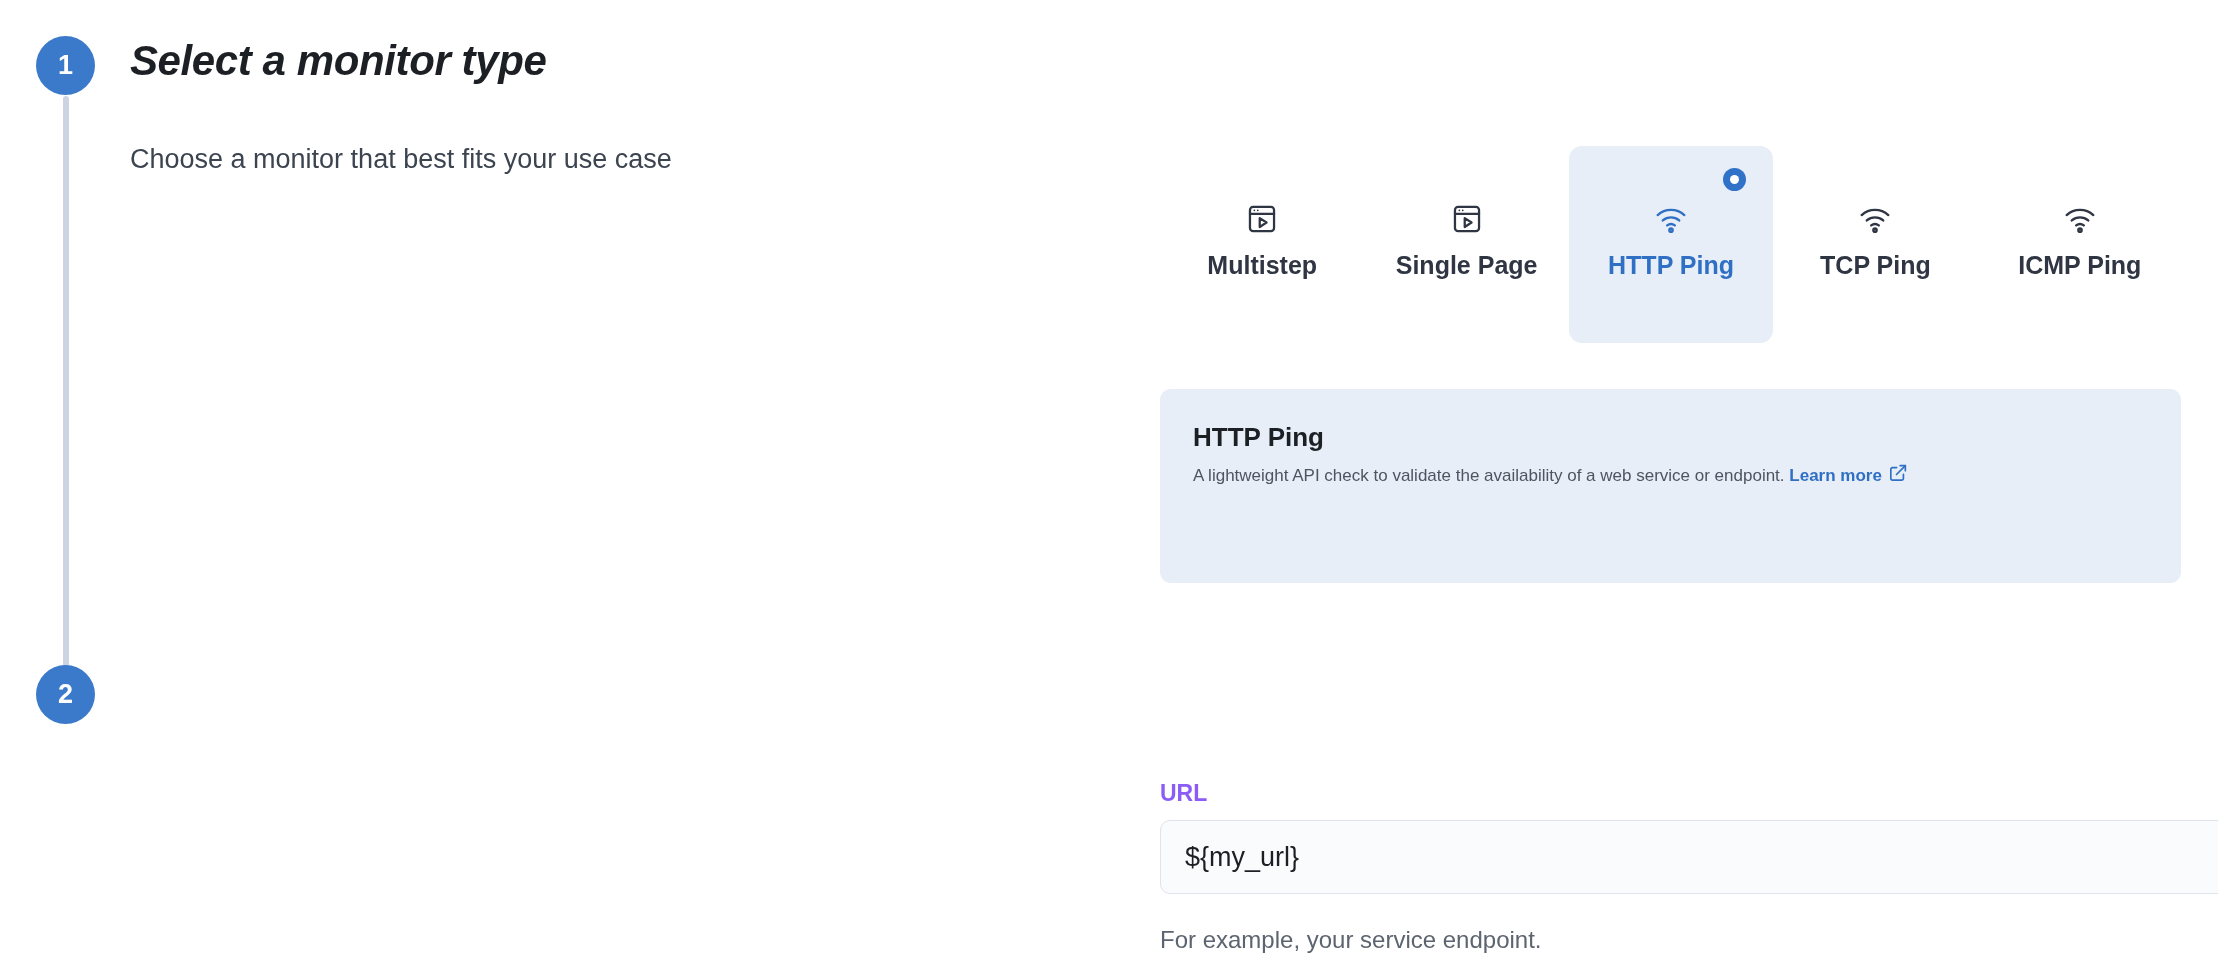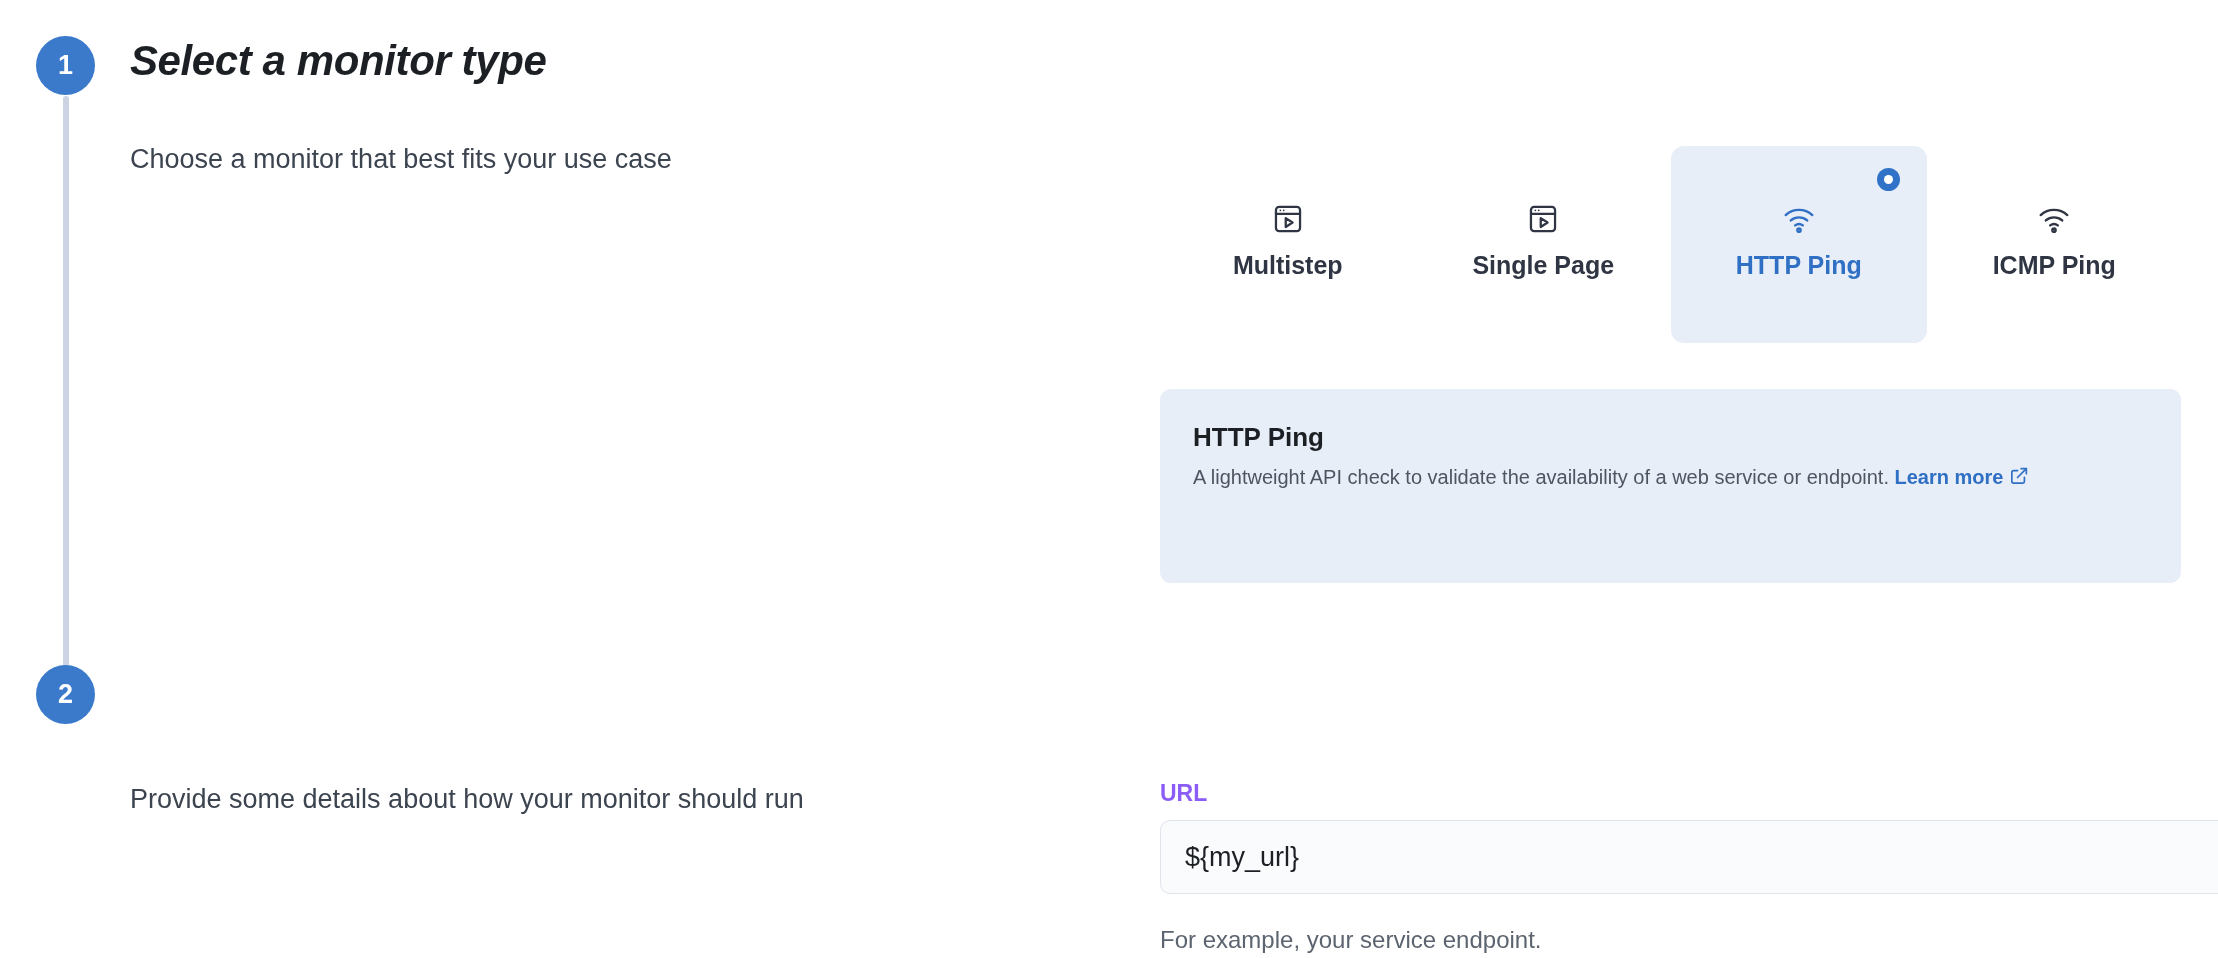--- a/index.html
+++ b/index.html
@@ -148,21 +148,21 @@
     padding: 32px 33px 0 33px;
   }
   .info-title {
     font-size: 26px;
     font-weight: 700;
     color: #1c2025;
     line-height: 1.25;
   }
   .info-body {
     margin-top: 9px;
-    font-size: 20px;
+    font-size: 17px;
     font-weight: 400;
     color: #4d5562;
     line-height: 1.45;
     max-width: 952px;
   }
   .learn-link {
     color: #2f6fc4;
     font-weight: 700;
     text-decoration: none;
     white-space: nowrap;
@@ -217,21 +217,20 @@
 
   <div class="step-badge s1">
     <span>1</span>
   </div>
   <h1 class="sec-title t1">Select a monitor type</h1>
   <p class="sec-sub u1">Choose a monitor that best fits your use case</p>
 
   <div class="step-badge s2">
     <span>2</span>
   </div>
-  <p class="sec-sub u2">Provide some details about how your monitor should run</p>
 
   <div class="type-row">
 
     <div class="type-card">
       <span class="card-icon">
         <svg viewBox="0 0 24 24" fill="none" stroke="currentColor" stroke-width="1.6" stroke-linecap="round" stroke-linejoin="round">
           <rect x="3.5" y="3.5" width="17" height="17" rx="2.2"></rect>
           <line x1="3.5" y1="8.3" x2="20.5" y2="8.3"></line>
           <circle cx="6.6" cy="5.9" r="0.62" fill="currentColor" stroke="none"></circle>
           <circle cx="9.0" cy="5.9" r="0.62" fill="currentColor" stroke="none"></circle>
@@ -260,20 +259,31 @@
         <svg viewBox="0 0 24 24" fill="none" stroke="currentColor" stroke-width="1.7" stroke-linecap="round" stroke-linejoin="round">
           <path d="M2.6 9.2 A14 14 0 0 1 21.4 9.2"></path>
           <path d="M6.2 13.0 A9 9 0 0 1 17.8 13.0"></path>
           <path d="M9.3 16.5 A4.4 4.4 0 0 1 14.7 16.5"></path>
           <circle cx="12" cy="19.9" r="1.15"></circle>
         </svg>
       </span>
       <span class="card-label">HTTP Ping</span>
     </div>
 
+    <div class="type-card">
+      <span class="card-icon">
+        <svg viewBox="0 0 24 24" fill="none" stroke="currentColor" stroke-width="1.7" stroke-linecap="round" stroke-linejoin="round">
+          <path d="M2.6 9.2 A14 14 0 0 1 21.4 9.2"></path>
+          <path d="M6.2 13.0 A9 9 0 0 1 17.8 13.0"></path>
+          <path d="M9.3 16.5 A4.4 4.4 0 0 1 14.7 16.5"></path>
+          <circle cx="12" cy="19.9" r="1.15"></circle>
+        </svg>
+      </span>
+      <span class="card-label">TCP Ping</span>
+    </div>
 
     <div class="type-card">
       <span class="card-icon">
         <svg viewBox="0 0 24 24" fill="none" stroke="currentColor" stroke-width="1.7" stroke-linecap="round" stroke-linejoin="round">
           <path d="M2.6 9.2 A14 14 0 0 1 21.4 9.2"></path>
           <path d="M6.2 13.0 A9 9 0 0 1 17.8 13.0"></path>
           <path d="M9.3 16.5 A4.4 4.4 0 0 1 14.7 16.5"></path>
           <circle cx="12" cy="19.9" r="1.15"></circle>
         </svg>
       </span>

